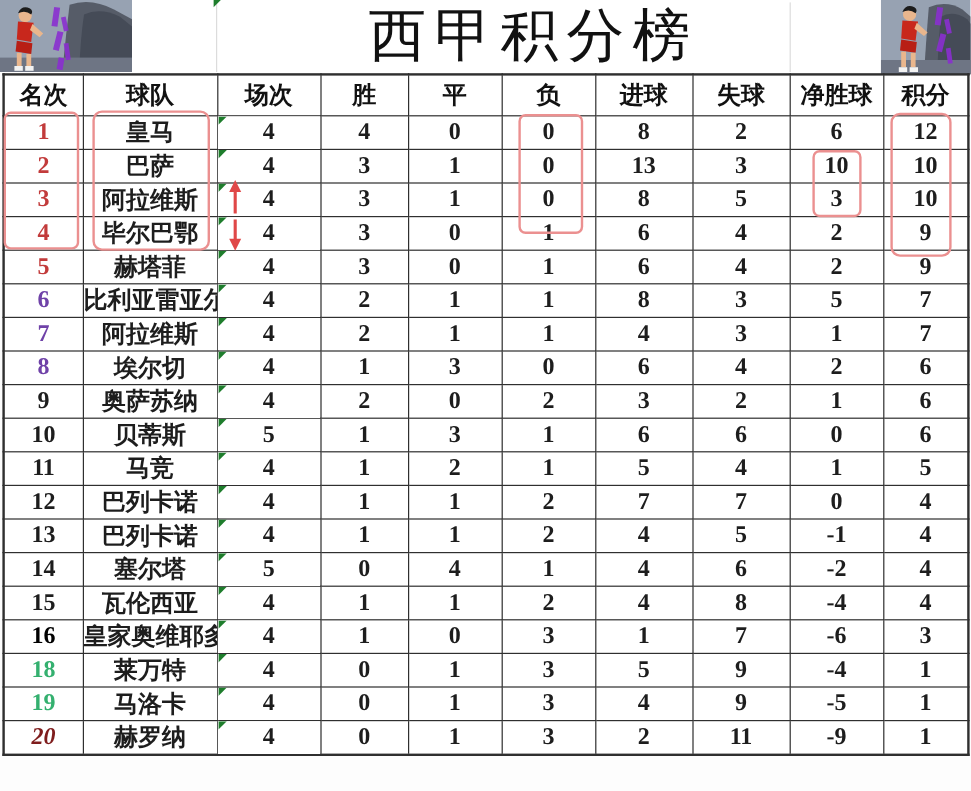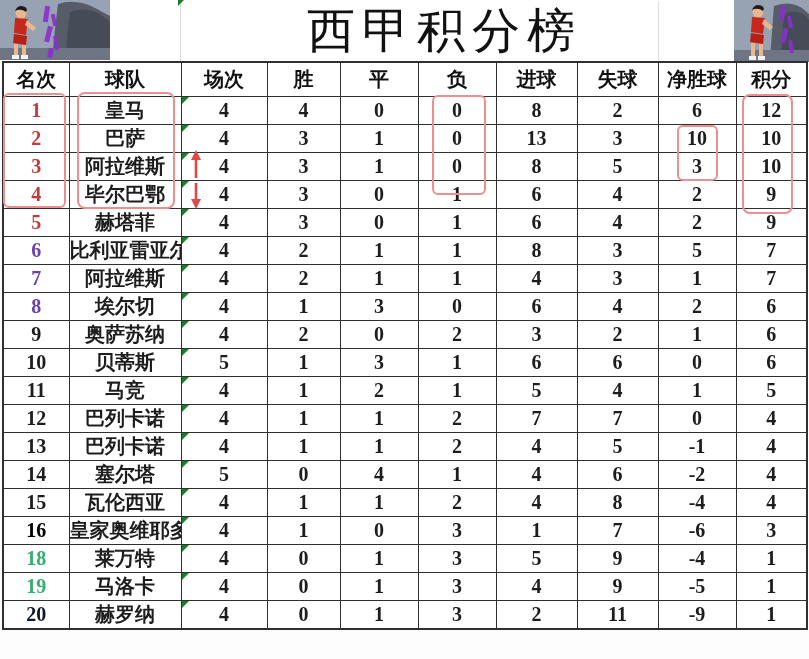--- a/index.html
+++ b/index.html
@@ -357,21 +357,21 @@
           <td class="played-cell"><span class="cell-flag"></span>4</td>
           <td class="wins-cell">0</td>
           <td class="draws-cell">1</td>
           <td class="losses-cell">3</td>
           <td class="goals-for-cell">4</td>
           <td class="goals-against-cell">9</td>
           <td class="goal-diff-cell">-5</td>
           <td class="points-cell">1</td>
         </tr>
         <tr>
-          <td class="rank-cell" style="color: #0f172a;">20</td>
+          <td class="rank-cell" style="color: #7f1d1d; font-style: italic;">20</td>
           <td class="team-cell">赫罗纳</td>
           <td class="played-cell"><span class="cell-flag"></span>4</td>
           <td class="wins-cell">0</td>
           <td class="draws-cell">1</td>
           <td class="losses-cell">3</td>
           <td class="goals-for-cell">2</td>
           <td class="goals-against-cell">11</td>
           <td class="goal-diff-cell">-9</td>
           <td class="points-cell">1</td>
         </tr>

